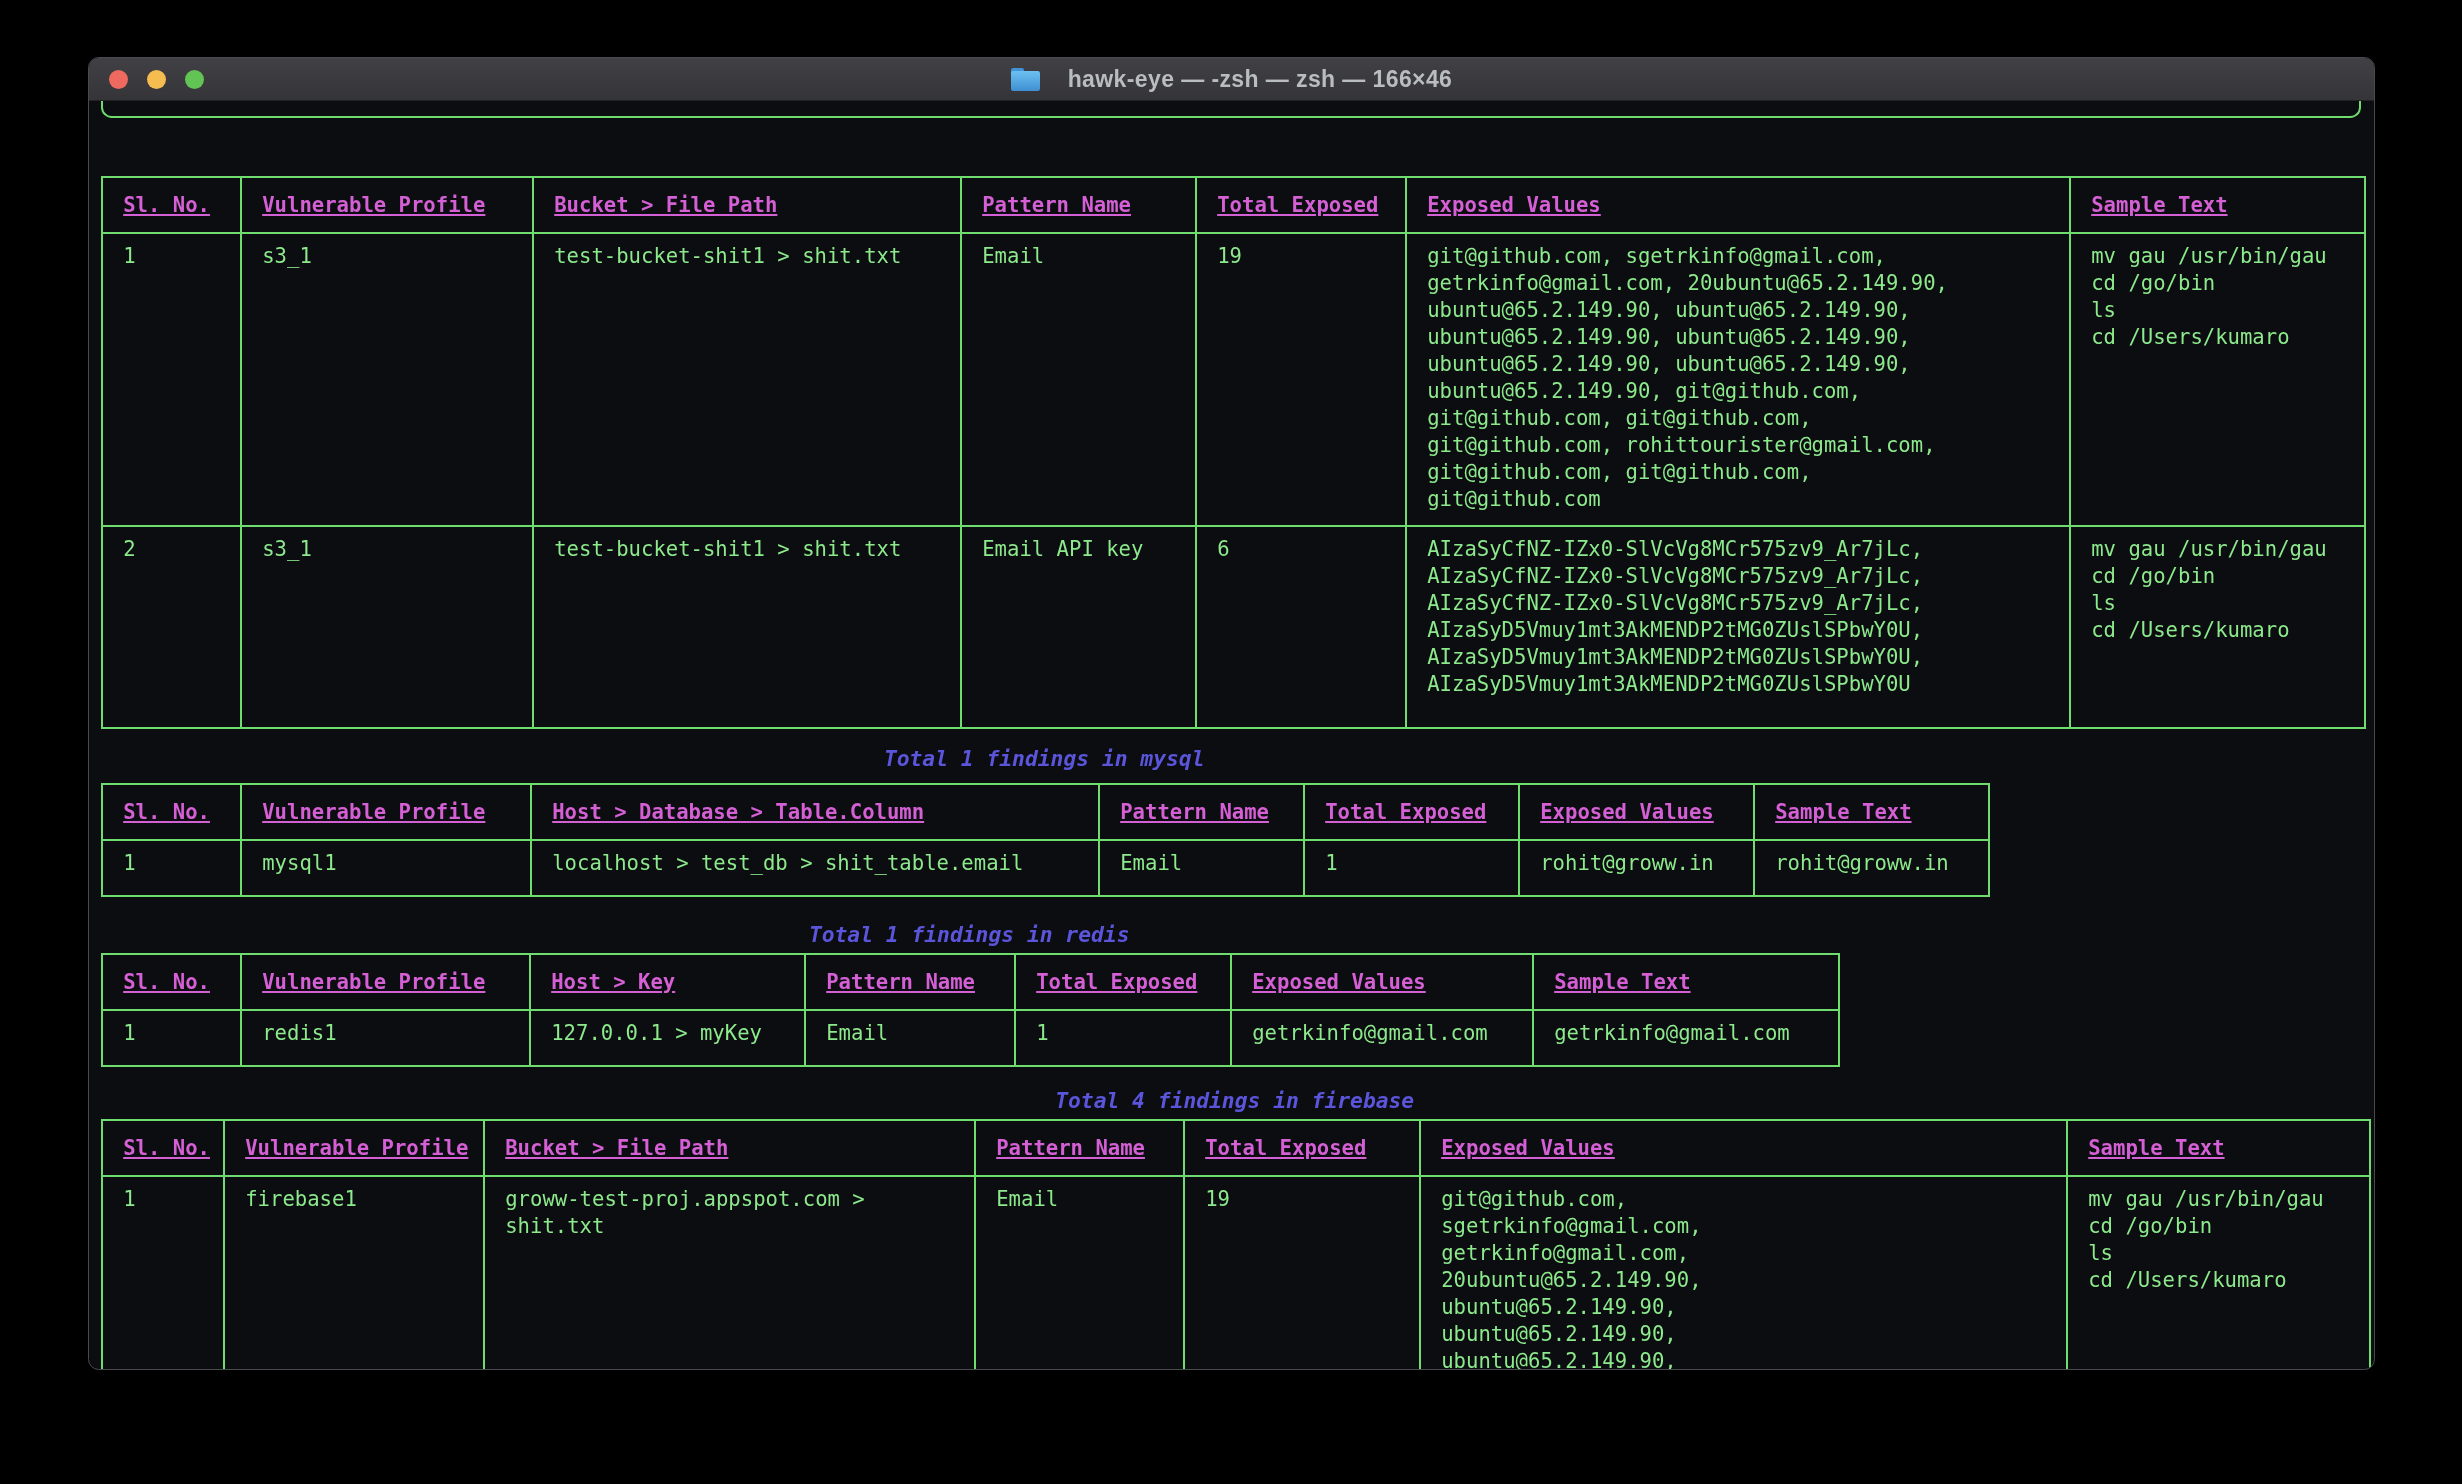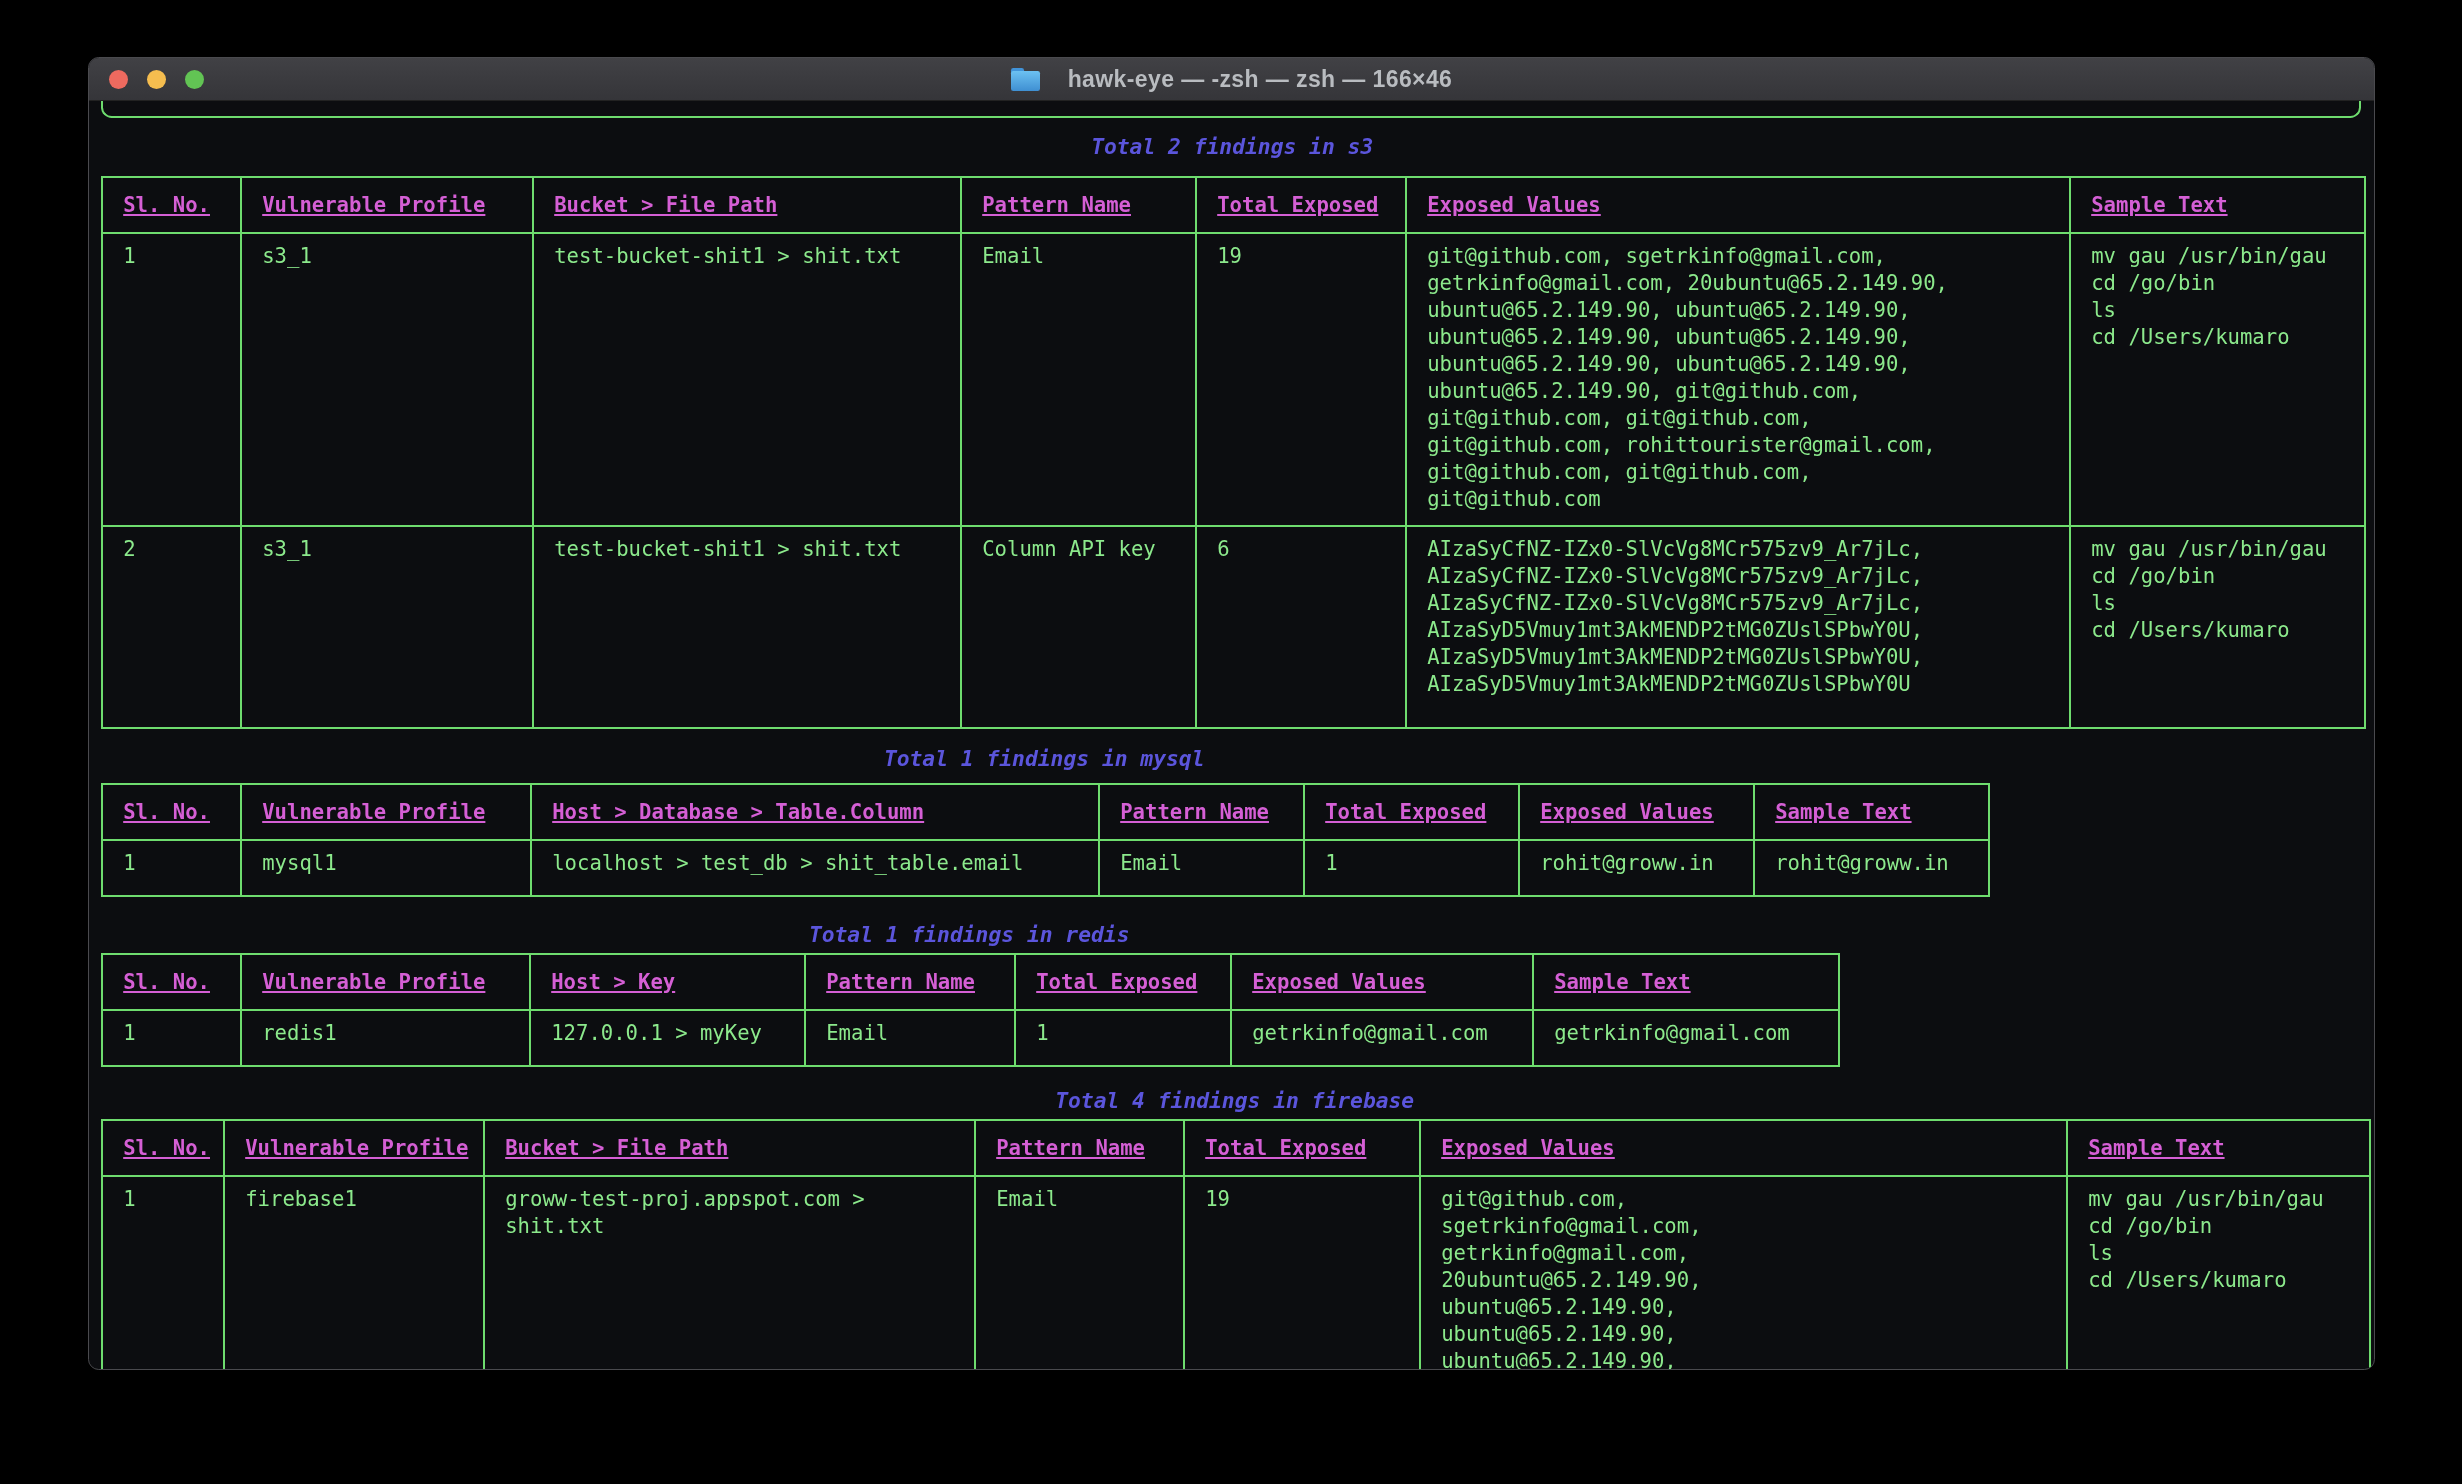--- a/index.html
+++ b/index.html
@@ -88,21 +88,20 @@
           <span class="body"></span>
         </span>
       <span>hawk-eye — -zsh — zsh — 166×46</span>
     </div>
   </div>
 
   <div class="content">
 
     <div class="remnant"></div>
 
-    <div class="sec-heading" style="left:12.2px;top:32px;width:2262px;">Total 2 findings in s3</div>
 
     <table class="tbl" style="left:12.2px;top:75px;width:2262px;">
       <colgroup>
         <col style="width:139px">
           <col style="width:292px">
           <col style="width:428px">
         <col style="width:235px">
           <col style="width:210px">
           <col style="width:664px">
           <col style="width:295px">
@@ -135,21 +134,21 @@
 git@github.com</td>
         <td>mv gau /usr/bin/gau
 cd /go/bin
 ls
 cd /Users/kumaro</td>
       </tr>
       <tr class="h265">
         <td>2</td>
         <td>s3_1</td>
         <td>test-bucket-shit1 &gt; shit.txt</td>
-        <td>Column API key</td>
+        <td>Email API key</td>
         <td>6</td>
         <td>AIzaSyCfNZ-IZx0-SlVcVg8MCr575zv9_Ar7jLc,
 AIzaSyCfNZ-IZx0-SlVcVg8MCr575zv9_Ar7jLc,
 AIzaSyCfNZ-IZx0-SlVcVg8MCr575zv9_Ar7jLc,
 AIzaSyD5Vmuy1mt3AkMENDP2tMG0ZUslSPbwY0U,
 AIzaSyD5Vmuy1mt3AkMENDP2tMG0ZUslSPbwY0U,
 AIzaSyD5Vmuy1mt3AkMENDP2tMG0ZUslSPbwY0U</td>
         <td>mv gau /usr/bin/gau
 cd /go/bin
 ls

